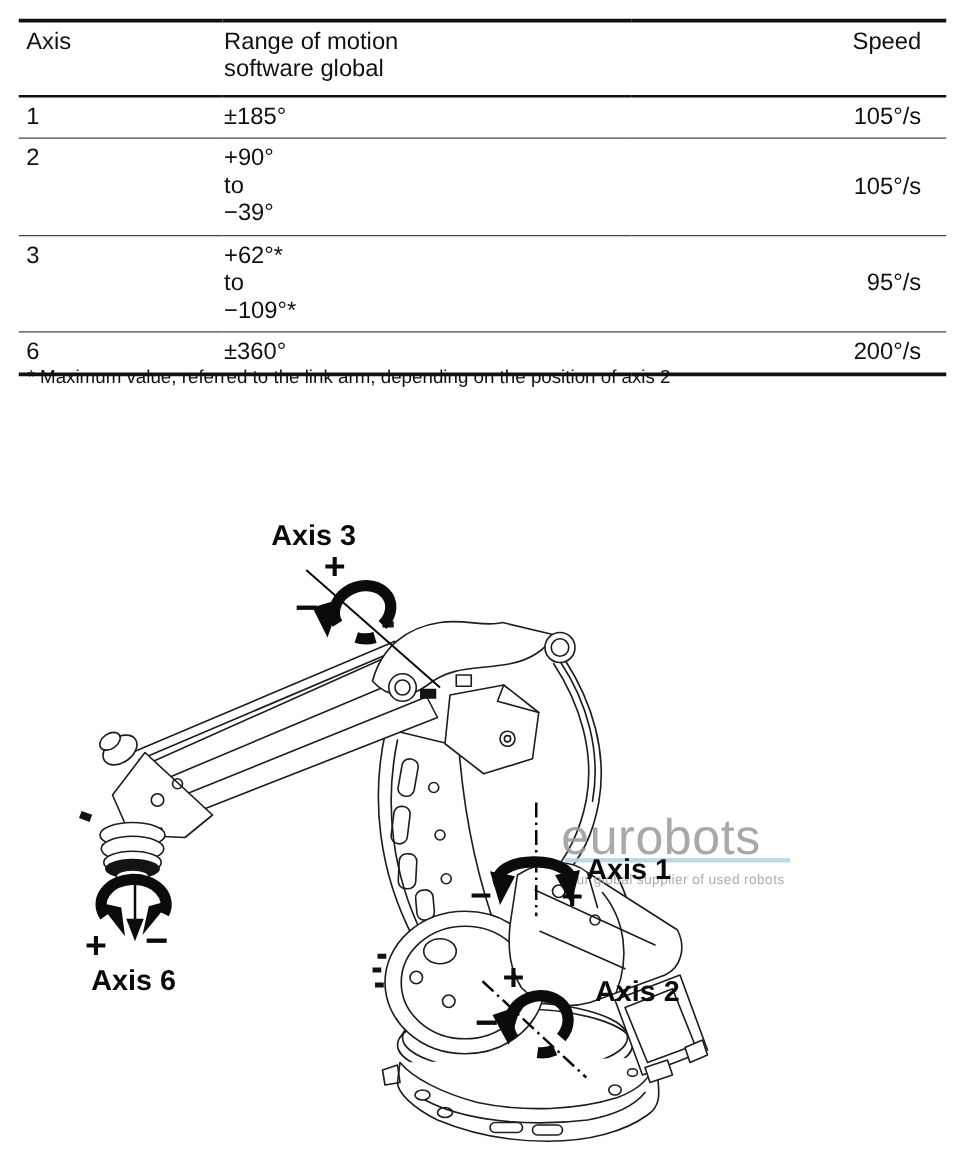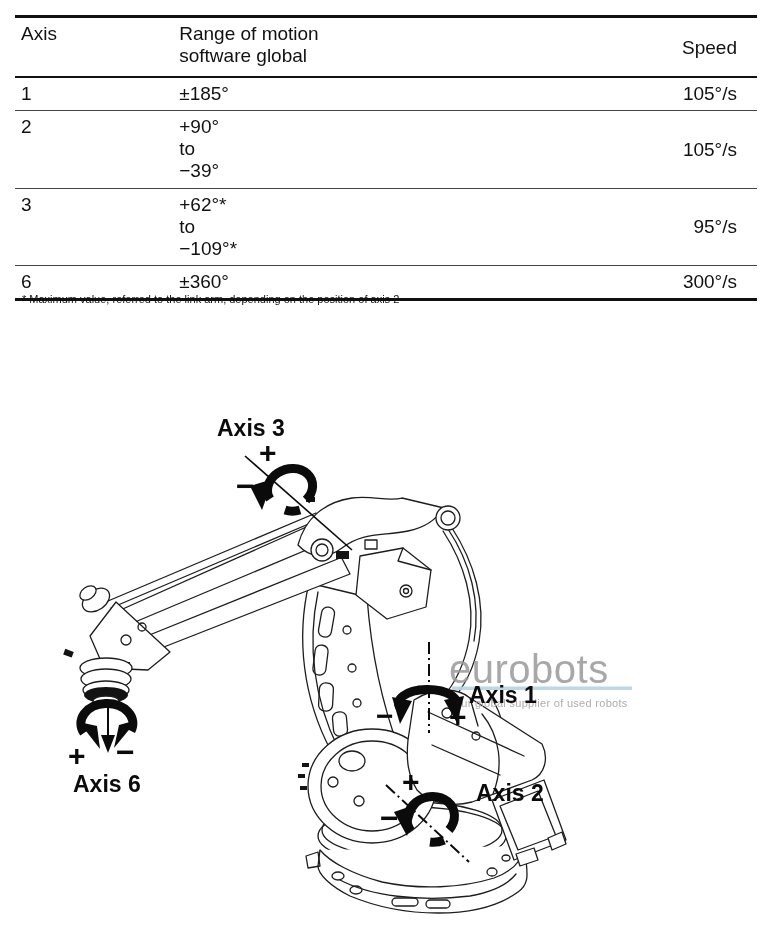--- a/index.html
+++ b/index.html
@@ -14,21 +14,21 @@
               font-size:19px;line-height:22px;color:#111;}
   .spec-table col.c1{width:22%;} .spec-table col.c2{width:44%;} .spec-table col.c3{width:34%;}
   .spec-table thead td{vertical-align:top;padding-top:5px;padding-bottom:9px;}
   .spec-table thead tr{border-bottom:2px solid #111;}
   .spec-table tbody tr{border-bottom:1px solid #444;}
   .spec-table tbody tr:last-child{border-bottom:none;}
   .cell-axis{text-align:left;padding-left:6px;vertical-align:top;padding-top:5px;padding-bottom:5px;margin-left:36px;}
   .cell-range{text-align:left;vertical-align:top;padding-top:5px;padding-bottom:5px;}
   .cell-speed{text-align:right;vertical-align:middle;padding-right:20px;}
   .hdr-center{}
-  .footnote{position:absolute;left:22px;top:293px;font-size:11px;color:#111;}
+  .footnote{position:absolute;left:22px;top:293px;font-size:15px;color:#111;}
 
   
   .figure-svg{position:absolute;left:0;top:380px;width:772px;height:546px;}
   .axis-label{font-family:"Liberation Sans",sans-serif;font-weight:bold;font-size:23px;fill:#0b0b0b;}
   .sign{font-family:"Liberation Sans",sans-serif;font-weight:bold;fill:#0b0b0b;}
   .rot-arc{fill:none;stroke:#0b0b0b;stroke-width:9;}
   .axline{stroke:#0b0b0b;stroke-width:1.6;fill:none;}
   .dashline{stroke:#0b0b0b;stroke-width:2;fill:none;stroke-dasharray:12 4 2 4;}
   .wm-brand{font-family:"Liberation Sans",sans-serif;font-size:40px;letter-spacing:.5px;opacity:.85;}
   .wm-tag{font-family:"Liberation Sans",sans-serif;font-size:11px;letter-spacing:.3px;opacity:.95;}
@@ -47,21 +47,21 @@
         <col class="c2">
         <col class="c3">
       </colgroup>
     <thead>
       <tr>
         <td class="cell-axis">Axis</td>
         <td class="hdr-center">
           <div>Range of motion</div>
           <div>software global</div>
         </td>
-        <td class="hdr-center cell-speed" style="vertical-align:top;padding-top:19px;">Speed</td>
+        <td class="hdr-center cell-speed" style="vertical-align:top;padding-top:5px;">Speed</td>
       </tr>
     </thead>
     <tbody>
       <tr style="height:28px;">
         <td class="cell-axis">1</td>
         <td class="cell-range">
           <div>±185°</div>
         </td>
         <td class="cell-speed">105°/s</td>
       </tr>
@@ -81,21 +81,21 @@
           <div>to</div>
           <div>−109°*</div>
         </td>
         <td class="cell-speed">95°/s</td>
       </tr>
       <tr style="height:34px;">
         <td class="cell-axis">6</td>
         <td class="cell-range">
           <div>±360°</div>
         </td>
-        <td class="cell-speed">300°/s</td>
+        <td class="cell-speed">200°/s</td>
       </tr>
     </tbody>
   </table>
 
   <div class="footnote">* Maximum value, referred to the link arm, depending on the position of axis 2</div>
 
   <svg class="figure-svg" viewBox="0 380 772 546" xmlns="http://www.w3.org/2000/svg">
 
     <g>
 

